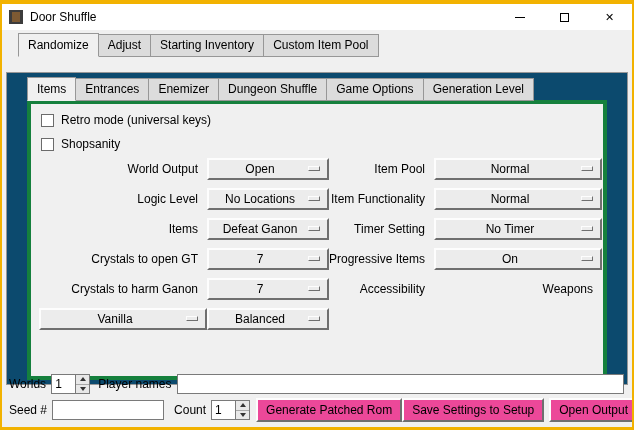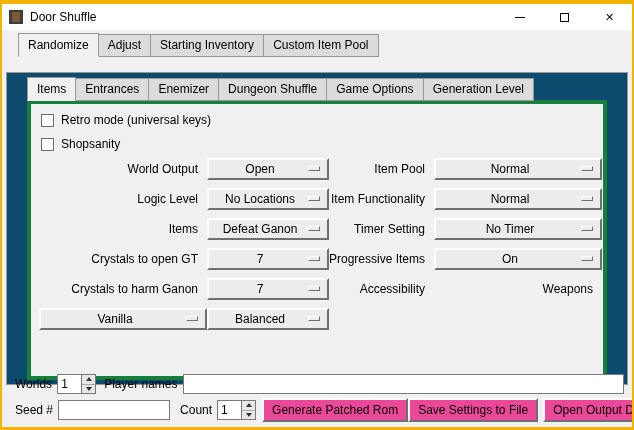--- a/index.html
+++ b/index.html
@@ -33,21 +33,21 @@
   
   .check-row{display:flex;align-items:center;height:24px;margin-left:2px;cursor:pointer;}
   .checkbox{width:13px;height:13px;background:#fff;border:1px solid #6b6b6b;margin-right:7px;flex:0 0 auto;}
   
   .opt-grid{display:grid;grid-template-columns:168px 122px 1fr 168px;row-gap:8px;margin-top:2px;align-items:center;}
   .opt-label{text-align:right;padding-right:9px;white-space:nowrap;}
   .dropdown{position:relative;height:22px;background:#ececec;border:2px solid;border-color:#fdfdfd #6f6f6f #6f6f6f #fdfdfd;display:flex;align-items:center;justify-content:center;cursor:pointer;}
   .dd-value{padding-right:16px;white-space:nowrap;}
   .dd-indicator{position:absolute;right:7px;top:50%;margin-top:-3px;width:12px;height:5px;border:1px solid;border-color:#fdfdfd #6f6f6f #6f6f6f #fdfdfd;background:#ececec;}
   
-  .bottom{position:absolute;left:8px;right:2px;bottom:5px;}
+  .bottom{position:absolute;left:2px;right:2px;bottom:5px;}
   .brow{display:flex;align-items:center;padding:0 5px;margin-top:4px;}
   .lbl{white-space:nowrap;}
   .entry{height:20px;background:#fff;border:1px solid #7a7a7a;font:12px "Liberation Sans",sans-serif;padding:0 3px;outline:none;}
   .player-entry{flex:1;margin-left:5px;margin-right:1px;}
   .seed-entry{width:112px;margin-left:5px;}
   .spinbox{display:flex;margin-left:5px;height:20px;}
   .spin-entry{width:24px;height:20px;background:#fff;border:1px solid #7a7a7a;border-right:none;font:12px "Liberation Sans",sans-serif;padding:0 3px;outline:none;}
   .spin-btns{display:flex;flex-direction:column;width:15px;border:1px solid #7a7a7a;background:#e8e8e8;}
   .spin-btn{flex:1;display:flex;align-items:center;justify-content:center;cursor:pointer;}
   .spin-btn:first-child{border-bottom:1px solid #a8a8a8;}
@@ -203,18 +203,18 @@
         <div class="spin-btns">
           <div class="spin-btn">
               <div class="tri-up"></div>
             </div>
           <div class="spin-btn">
               <div class="tri-down"></div>
             </div>
         </div>
       </div>
       <button class="btn gen-btn">Generate Patched Rom</button>
-      <button class="btn save-btn">Save Settings to File</button>
+      <button class="btn save-btn">Save Settings to Setup</button>
       <button class="btn open-btn">Open Output Directory</button>
     </div>
 
   </div>
 </div>
 
 </body></html>

